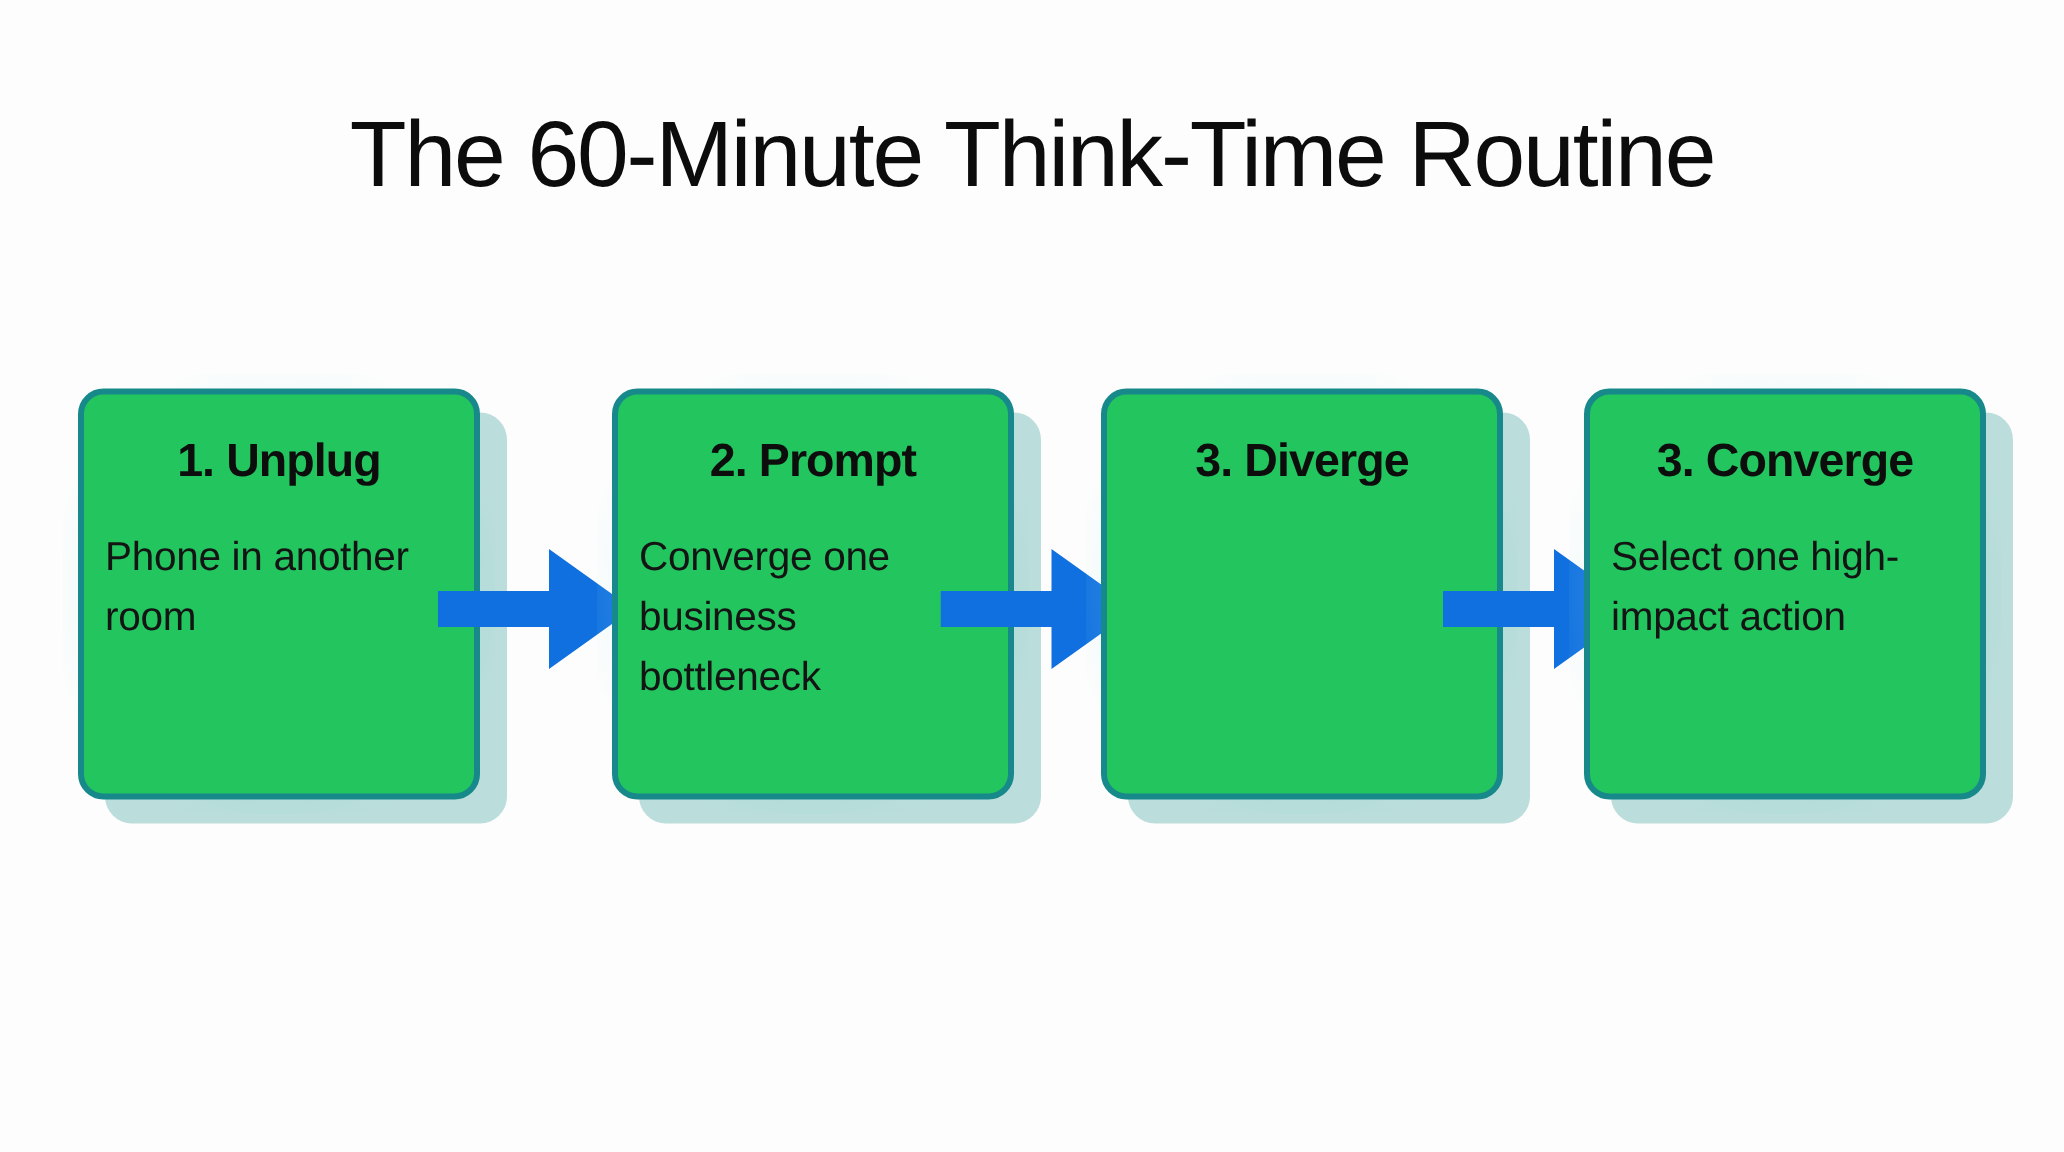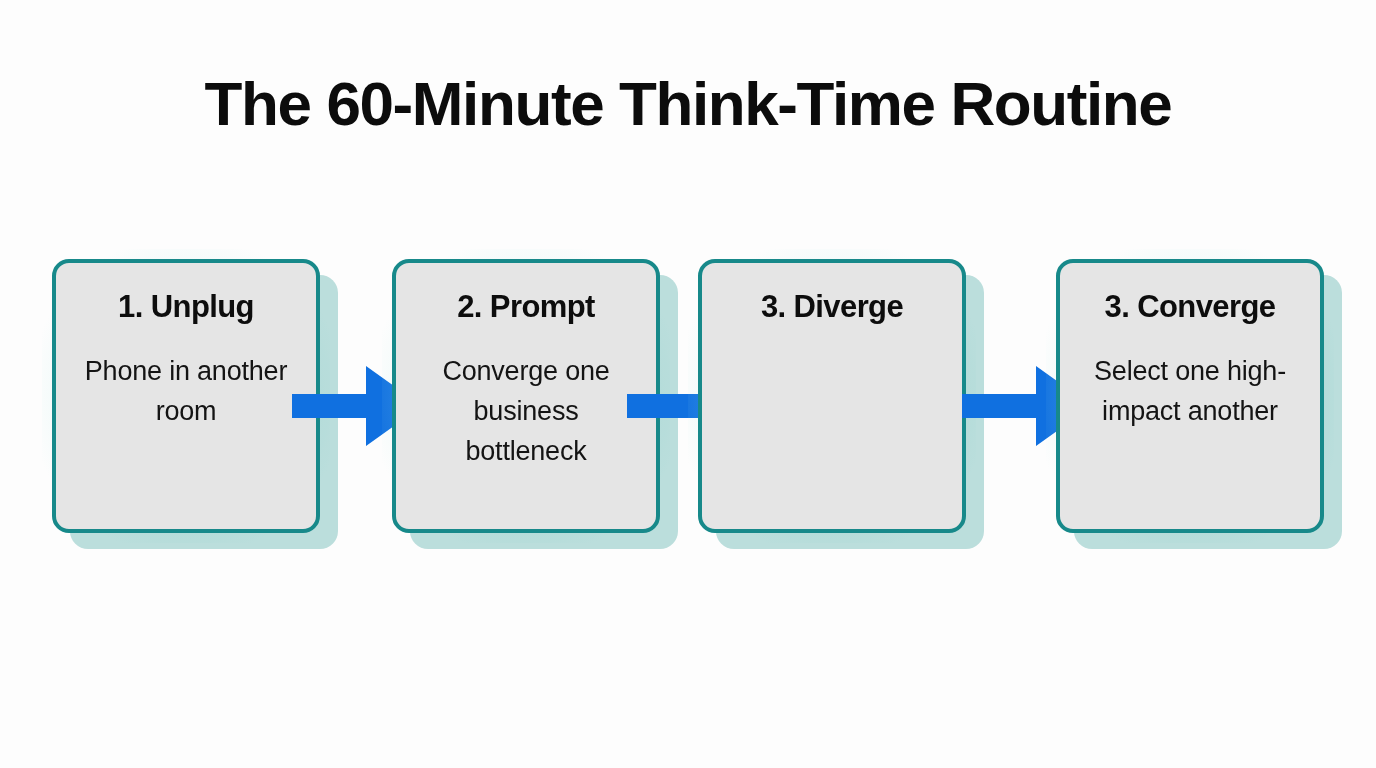--- a/index.html
+++ b/index.html
@@ -23,21 +23,21 @@
   }
 
   
   #page-title {
     position: absolute;
     left: 0;
     top: 28px;
     width: 1376px;
     text-align: center;
     font-size: 62px;
-    font-weight: bold;
+    font-weight: normal;
     color: #0c0c0c;
     letter-spacing: -1.4px;
     line-height: 1.1;
     white-space: nowrap;
   }
 
   
   #flow-row {
     position: absolute;
     left: 0;
@@ -77,21 +77,21 @@
     pointer-events: none;
   }
 
   .step-card {
     position: absolute;
     left: 0;
     top: 0;
     width: 268px;
     height: 274px;
     box-sizing: border-box;
-    background: #e5e5e5;
+    background: #22c55e;
     border: 4px solid #17898a;
     border-radius: 17px;
     display: flex;
     flex-direction: column;
     align-items: center;
     padding-top: 26px;
   }
 
   .step-heading {
     font-size: 31px;
@@ -102,21 +102,21 @@
     text-align: center;
     white-space: nowrap;
   }
 
   .step-body {
     margin-top: 26px;
     font-size: 27px;
     font-weight: normal;
     color: #141414;
     line-height: 40px;
-    text-align: center;
+    text-align: left;
     padding: 0 14px;
     letter-spacing: -0.2px;
   }
 
   
   .flow-arrow {
     position: absolute;
     top: 362px;
     width: 130px;
     height: 88px;
@@ -144,52 +144,52 @@
         <div class="step-body">Phone in another room</div>
       </div>
     </div>
 
     <div class="flow-arrow" style="left:292px;">
       <svg viewBox="0 0 130 88" xmlns="http://www.w3.org/2000/svg" aria-hidden="true">
         <polygon points="0,32 74,32 74,4 130,44 74,84 74,56 0,56" fill="#1070e0"></polygon>
       </svg>
     </div>
 
-    <div class="step-card-wrap" style="left:392px;">
+    <div class="step-card-wrap" style="left:408px;">
       <div class="card-glow"></div>
       <div class="card-shadow"></div>
       <div class="step-card">
         <div class="step-heading">2. Prompt</div>
         <div class="step-body">Converge one business bottleneck</div>
       </div>
     </div>
 
     <div class="flow-arrow" style="left:627px;">
       <svg viewBox="0 0 130 88" xmlns="http://www.w3.org/2000/svg" aria-hidden="true">
         <polygon points="0,32 74,32 74,4 130,44 74,84 74,56 0,56" fill="#1070e0"></polygon>
       </svg>
     </div>
 
-    <div class="step-card-wrap" style="left:698px;">
+    <div class="step-card-wrap" style="left:734px;">
       <div class="card-glow"></div>
       <div class="card-shadow"></div>
       <div class="step-card">
         <div class="step-heading">3. Diverge</div>
       </div>
     </div>
 
     <div class="flow-arrow" style="left:962px;">
       <svg viewBox="0 0 130 88" xmlns="http://www.w3.org/2000/svg" aria-hidden="true">
         <polygon points="0,32 74,32 74,4 130,44 74,84 74,56 0,56" fill="#1070e0"></polygon>
       </svg>
     </div>
 
     <div class="step-card-wrap" style="left:1056px;">
       <div class="card-glow"></div>
       <div class="card-shadow"></div>
       <div class="step-card">
         <div class="step-heading">3. Converge</div>
-        <div class="step-body">Select one high-impact another</div>
+        <div class="step-body">Select one high-impact action</div>
       </div>
     </div>
 
   </div>
 </div>
 
 </body></html>

